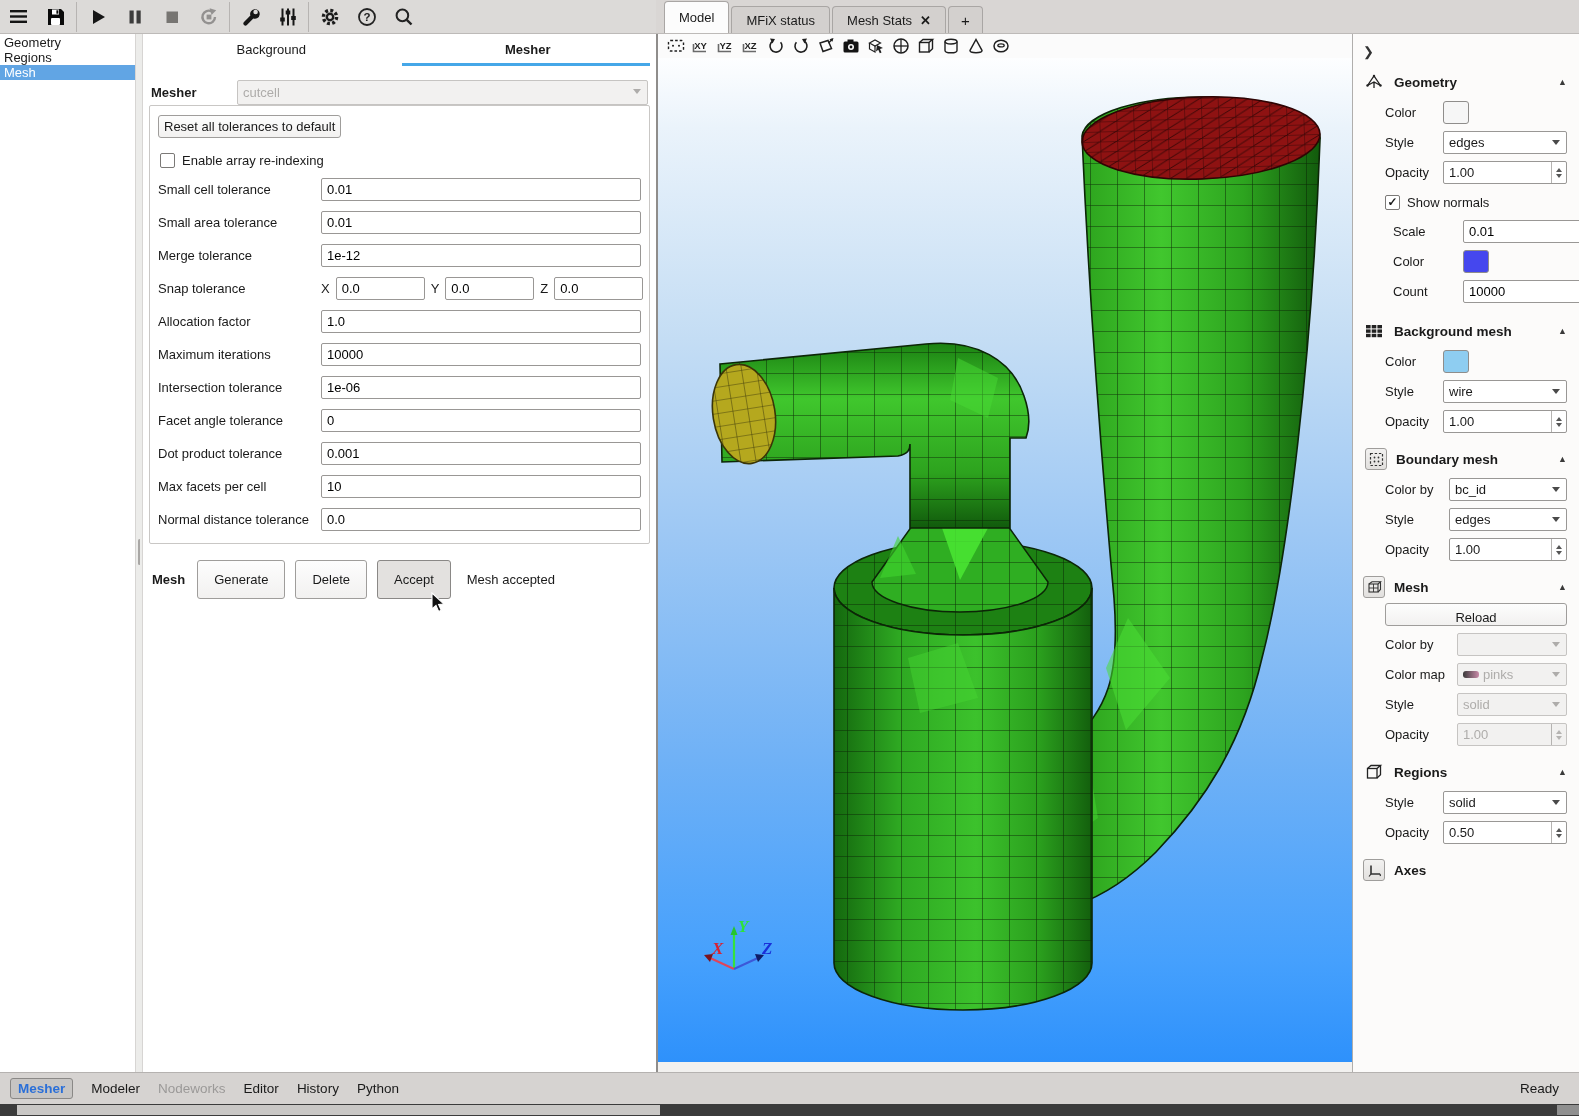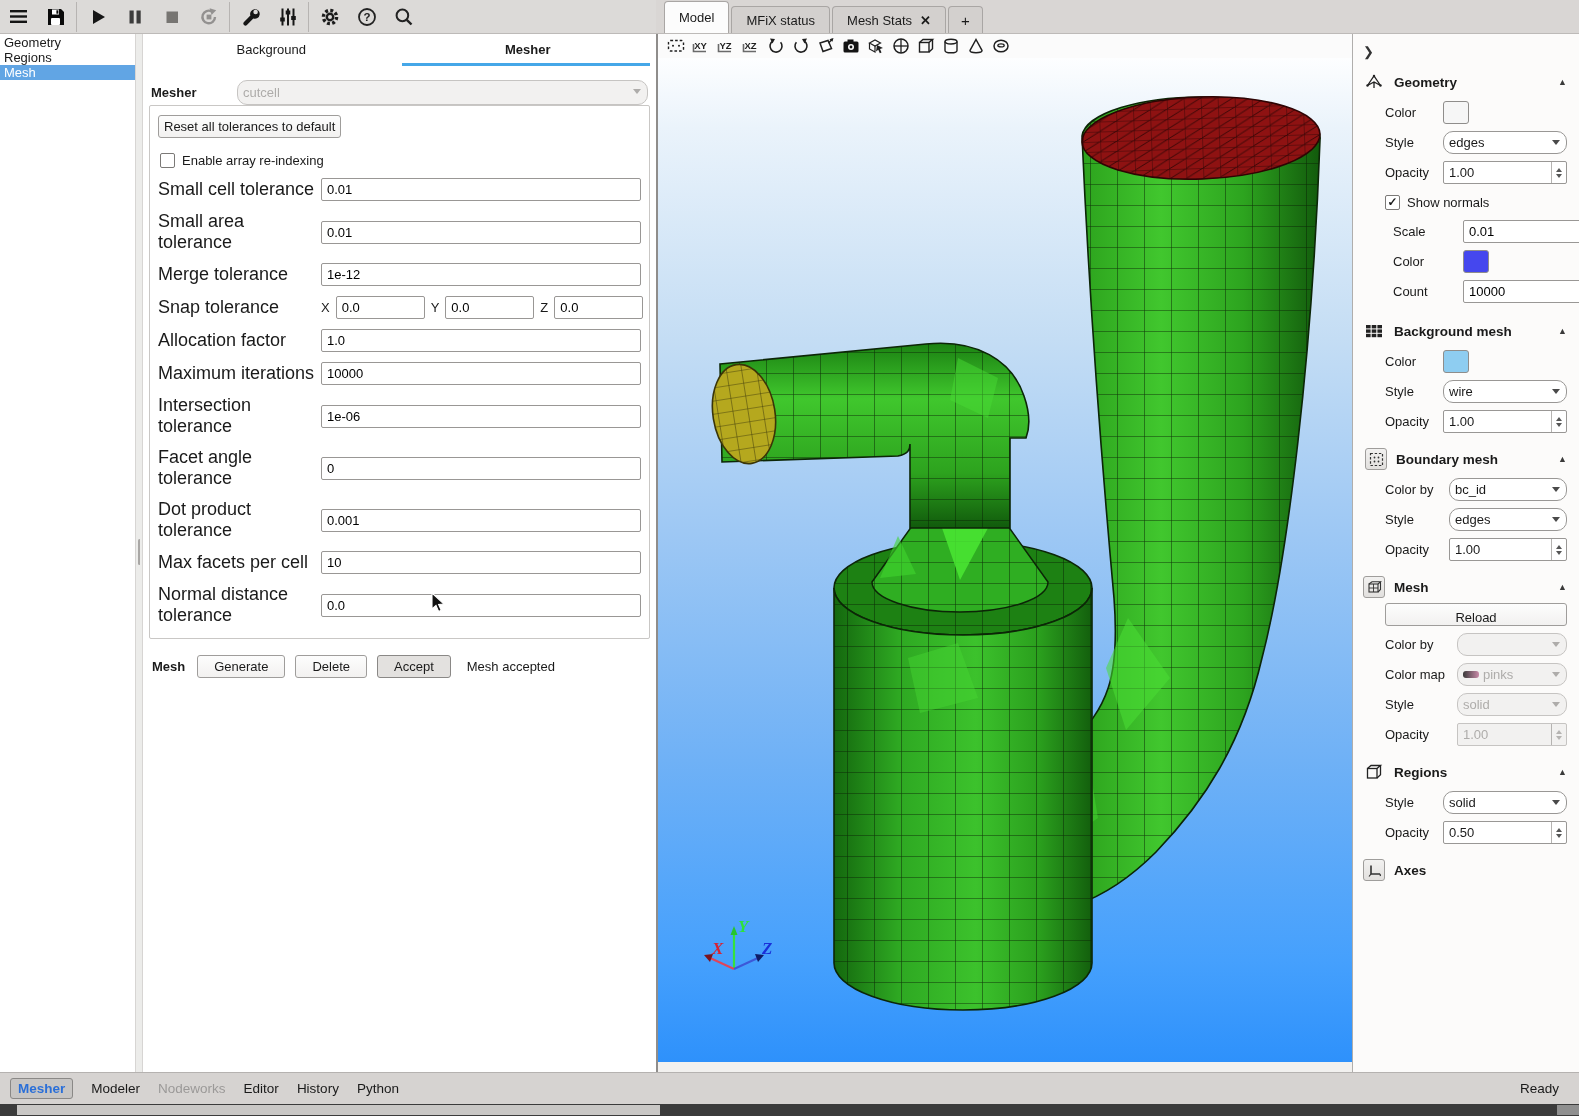--- a/index.html
+++ b/index.html
@@ -43,44 +43,44 @@
   .ftab.active::after { content:""; position:absolute; left:2px; right:6px; bottom:0; height:3px; background:#45a7e8; }
   .mesher-row { display:flex; align-items:center; margin:14px 8px 0 8px; }
   .mesher-row .blbl { font-weight:bold; width:86px; font-size:13px; }
   .options-lbl { font-weight:bold; margin:14px 0 3px 8px; }
   .groupbox { margin:0 6px 0 6px; border:1px solid #c9c7c5; border-radius:2px; padding:9px 8px 12px 8px; }
   .btn { display:inline-block; padding:3px 5px; font-size:13px; color:#1a1a1a; background:linear-gradient(#fdfdfd,#f2f1f0); border:1px solid #9f9d9b; border-radius:3px; }
   .btn.pressed { background:#e3e1df; border-color:#8a8886; }
   .chk-row { display:flex; align-items:center; gap:7px; margin:15px 0 4px 2px; }
   .chk { width:15px; height:15px; border:1px solid #7b7977; border-radius:2px; background:#fff; display:inline-flex; align-items:center; justify-content:center; font-size:12px; font-weight:bold; }
   .frow { display:flex; align-items:center; margin-top:10px; }
-  .frow .lbl { width:163px; font-size:18px; flex:none; }
+  .frow .lbl { width:163px; font-size:13px; flex:none; }
   .tin { height:23px; border:1px solid #999795; border-radius:2px; background:#fff; font-size:13px; padding:0 5px; font-family:"Liberation Sans",sans-serif; width:100%; }
   .xyz { display:flex; align-items:center; gap:6px; flex:1; }
   .xyz .axlbl { font-size:13px; }
   .xyz .tin { width:89px; flex:none; }
   .mesh-actions { display:flex; align-items:center; gap:10px; margin:16px 0 0 9px; }
   .mesh-actions .blbl { font-weight:bold; margin-right:2px; }
-  .btn.generate { padding:3px 16px; }
+  .btn.generate { padding:11px 16px; }
   .status-txt { font-size:13px; margin-left:6px; }
 
   
   .rightpanel { position:absolute; left:1352px; top:34px; width:227px; height:1038px; background:#fcfbfa; border-left:1px solid #b0aeac; padding-top:4px; }
   .rp-collapse { margin:4px 0 6px 10px; width:18px; height:18px; font-size:13px; color:#333; display:flex; align-items:center; }
   .rp-head { display:flex; align-items:center; gap:9px; padding:0 10px; height:24px; margin-top:10px; }
   .rp-head .ttl { font-weight:bold; font-size:13.5px; flex:1; }
   .rp-head .col-arrow { font-size:9px; color:#3a3a3a; padding-right:2px; }
   .iconbtn { width:22px; height:22px; background:linear-gradient(#f2f1f0,#e2e0de); border:1px solid #9f9d9b; border-radius:3px; display:flex; align-items:center; justify-content:center; }
   .iconflat { width:22px; height:22px; display:flex; align-items:center; justify-content:center; }
   .rp-row { display:flex; align-items:center; margin:7px 12px 7px 32px; min-height:22px; }
   .rp-row .rlbl { font-size:13px; margin-right:8px; white-space:nowrap; }
   .rp-row .rlbl.w { width:50px; flex:none; }
   .rp-row .rlbl.rt { width:72px; flex:none; text-align:left; }
   .swatch { width:26px; height:23px; border:1px solid #8f8d8b; border-radius:3px; }
-  .combo { flex:1; height:23px; border:1px solid #999795; border-radius:10px; background:#fff; display:flex; align-items:center; padding:0 5px; font-size:13px; position:relative; }
+  .combo { flex:1; height:23px; border:1px solid #999795; border-radius:2px; background:#fff; display:flex; align-items:center; padding:0 5px; font-size:13px; position:relative; }
   .combo .arr { position:absolute; right:6px; top:8px; width:0; height:0; border-left:4.5px solid transparent; border-right:4.5px solid transparent; border-top:5px solid #4a4a4a; }
   .spinbox { flex:1; height:23px; border:1px solid #999795; border-radius:2px; background:#fff; display:flex; align-items:center; padding:0 18px 0 5px; font-size:13px; position:relative; }
   .spinbox .sp { position:absolute; right:0; top:0; width:15px; height:100%; border-left:1px solid #b5b3b1; display:flex; flex-direction:column; align-items:center; justify-content:center; gap:2px; }
   .spinbox .sp i { width:0; height:0; border-left:3.5px solid transparent; border-right:3.5px solid transparent; }
   .spinbox .sp i.up { border-bottom:4px solid #555; }
   .spinbox .sp i.dn { border-top:4px solid #555; }
   .disabled.combo, .disabled.spinbox { background:#f2f1f0; color:#aeacaa; border-color:#c6c4c2; }
   .disabled .arr { border-top-color:#aeacaa !important; }
   .disabled .sp i.up { border-bottom-color:#b5b3b1; } .disabled .sp i.dn { border-top-color:#b5b3b1; }
   .tin2 { flex:1; height:23px; border:1px solid #999795; border-radius:2px; background:#fff; font-size:13px; padding:0 5px; font-family:"Liberation Sans",sans-serif; }

